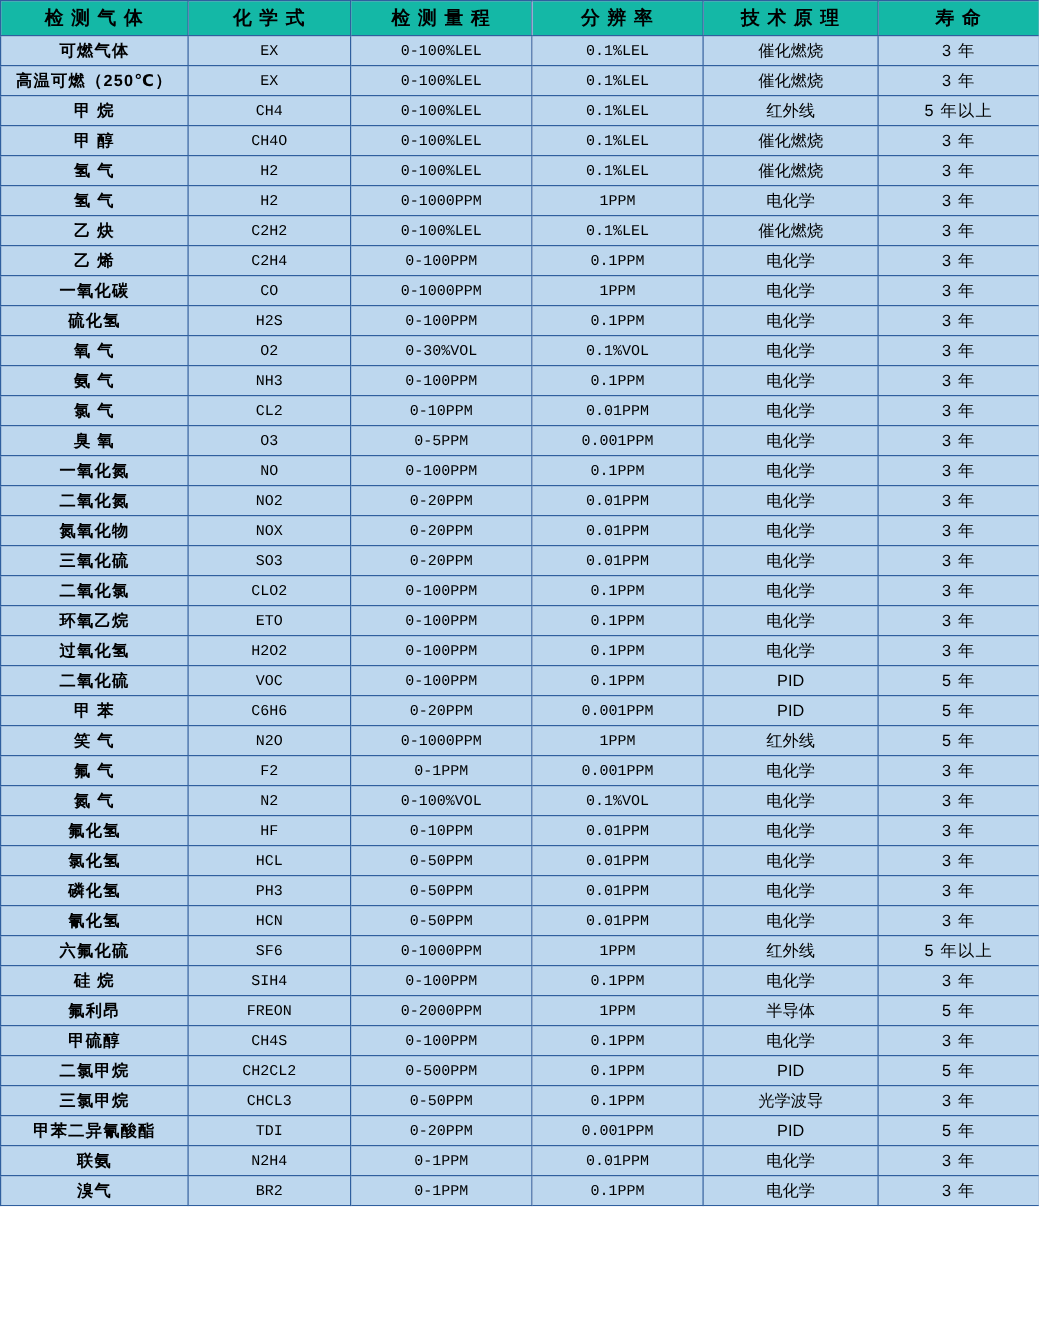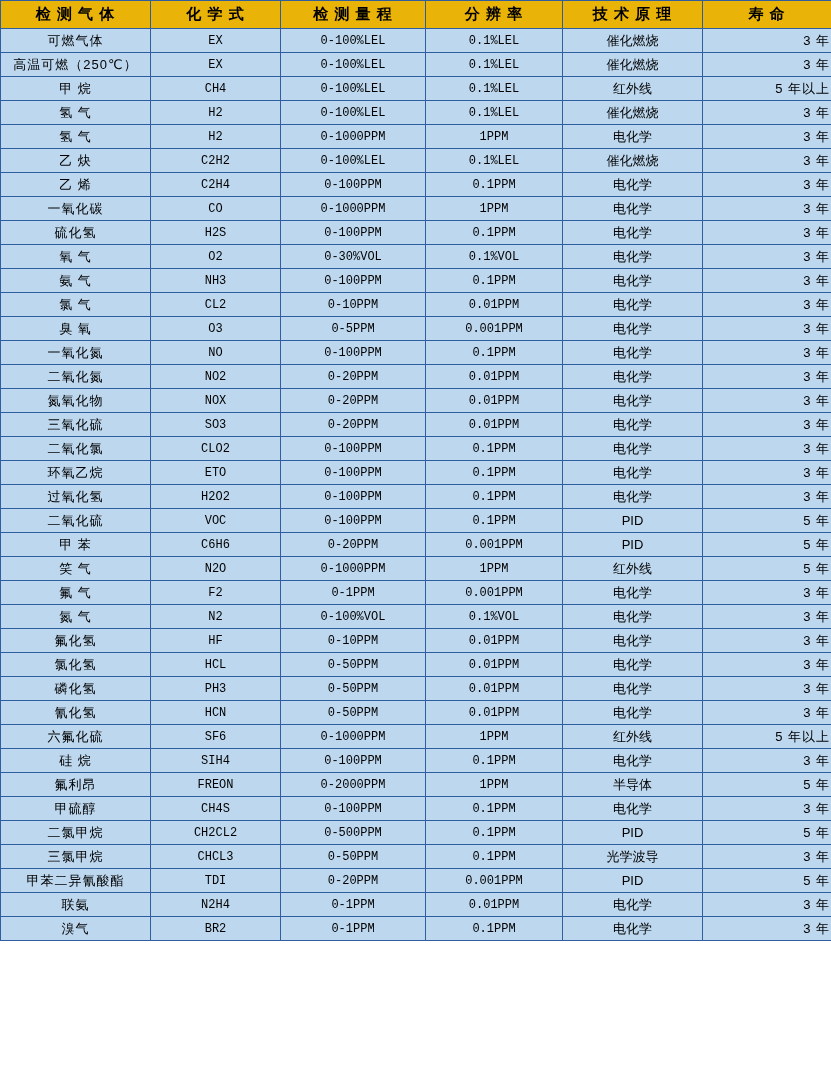--- a/index.html
+++ b/index.html
@@ -26,45 +26,45 @@
   #gas-table th,
   #gas-table td {
     border: 1px solid #2f5f9e;
     text-align: center;
     vertical-align: middle;
     color: #000000;
     white-space: nowrap;
     overflow: hidden;
   }
   #gas-table thead th {
-    background: #eab308;
+    background: #14b8a6;
     height: 25px;
     font-size: 15px;
     font-weight: bold;
     letter-spacing: 1px;
   }
   #gas-table tbody td {
     height: 21px;
     font-size: 13px;
     font-weight: normal;
     background: #bdd7ee;
   }
   #gas-table tbody td.name {
     letter-spacing: 1px;
+    font-weight: bold;
   }
   #gas-table tbody td.formula,
   #gas-table tbody td.range,
   #gas-table tbody td.resolution {
     font-family: "Liberation Mono", "DejaVu Sans Mono", monospace;
     font-size: 12px;
     letter-spacing: 0;
   }
   #gas-table tbody td.life {
     letter-spacing: 1px;
-    text-align: right;
   }
 </style>
 </head>
 <body>
 
 <table id="gas-table">
   <colgroup>
     <col class="c0">
       <col class="c1">
       <col class="c2">
@@ -101,20 +101,28 @@
       </tr>
       <tr>
         <td class="name">甲  烷</td>
         <td class="formula">CH4</td>
         <td class="range">0-100%LEL</td>
         <td class="resolution">0.1%LEL</td>
         <td class="principle">红外线</td>
         <td class="life">5 年以上</td>
       </tr>
       <tr>
+        <td class="name">甲  醇</td>
+        <td class="formula">CH4O</td>
+        <td class="range">0-100%LEL</td>
+        <td class="resolution">0.1%LEL</td>
+        <td class="principle">催化燃烧</td>
+        <td class="life">3 年</td>
+      </tr>
+      <tr>
         <td class="name">氢  气</td>
         <td class="formula">H2</td>
         <td class="range">0-100%LEL</td>
         <td class="resolution">0.1%LEL</td>
         <td class="principle">催化燃烧</td>
         <td class="life">3 年</td>
       </tr>
       <tr>
         <td class="name">氢  气</td>
         <td class="formula">H2</td>

